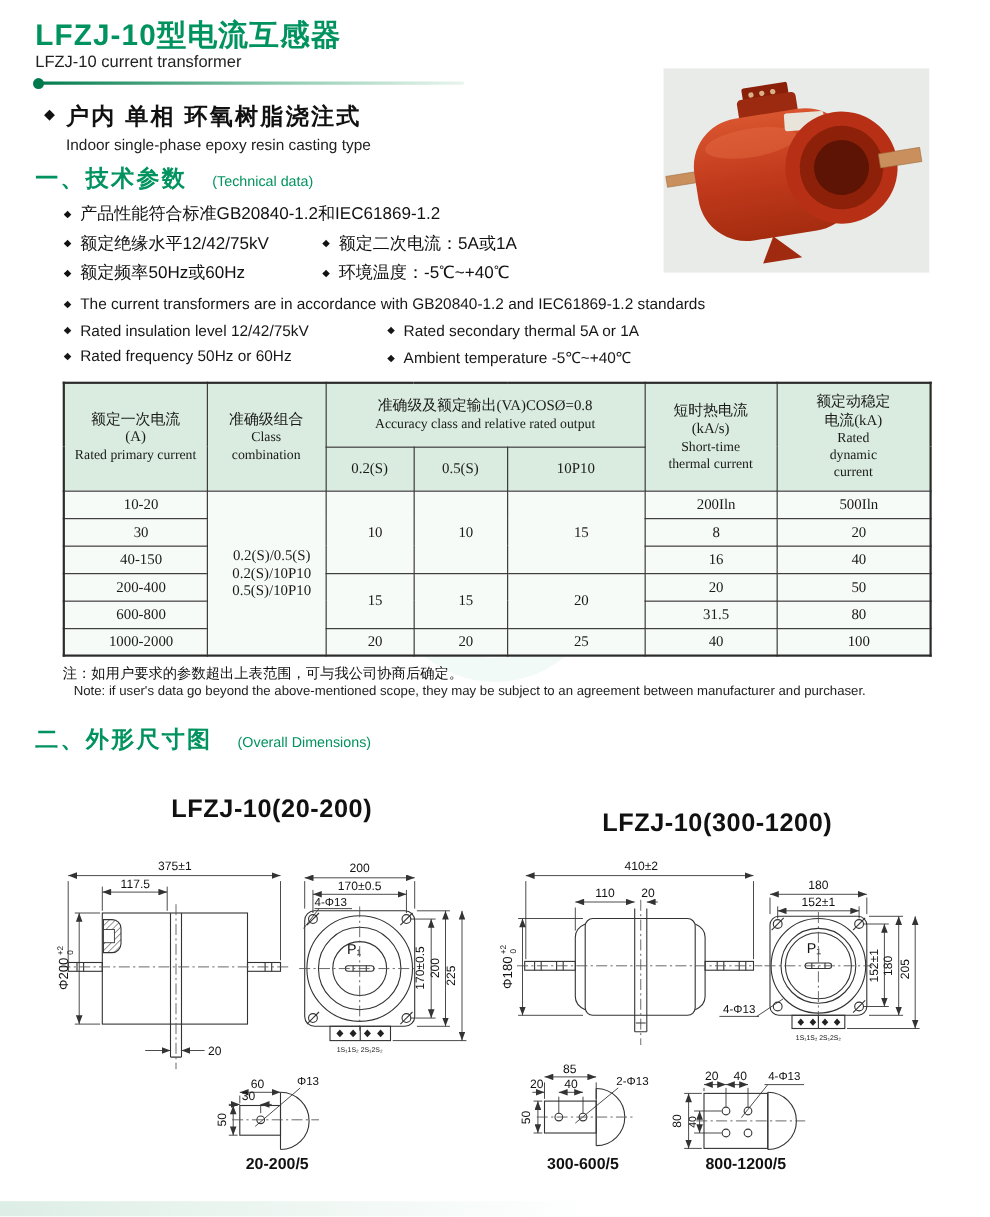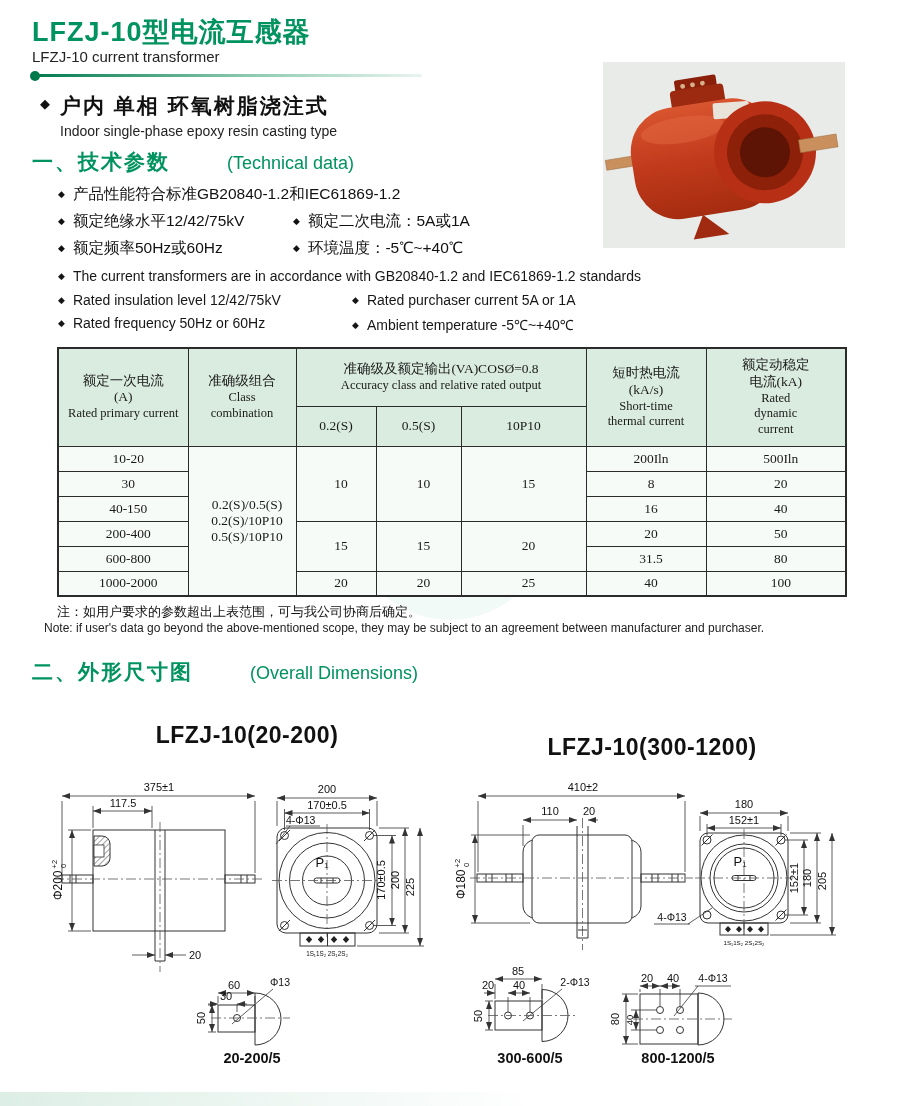--- a/index.html
+++ b/index.html
@@ -16,42 +16,42 @@
   .feature .dia { font-size:13px; margin-top:4px; color:#111; }
   .feature-cn { font-size:21px; font-weight:bold; color:#111; letter-spacing:2px; }
   .feature-en { font-size:14px; color:#222; margin-top:3px; }
 
   
   .photo { left:603px; top:62px; width:242px; height:186px; }
 
   
   .sec-head { display:flex; align-items:baseline; gap:23px; color:#00935f; }
   .sec-head .cn { font-size:21px; font-weight:bold; letter-spacing:2px; }
-  .sec-head .en { font-size:18px;margin-left:34px; }
+  .sec-head .en { font-size:13px; }
 
   
   .bullet { position:absolute; display:flex; gap:8px; align-items:baseline; white-space:nowrap; }
   .bullet .dia { font-size:9px; position:relative; top:-2px; }
   .b-cn { font-size:15.5px; color:#111; }
   .b-en { font-size:14px; color:#161616; }
 
   
   .spec-wrap { left:57px; top:347px; width:788px; }
   table { border-collapse:collapse; width:788px; table-layout:fixed; }
   th,td { border:1px solid #2b2b2b; text-align:center; vertical-align:middle; padding:1px 2px; }
   table { border:2px solid #2b2b2b; }
   thead th { background:#d9ecdf; font-weight:normal; font-size:13.5px; line-height:1.25; }
   thead .en { font-size:12.5px; }
   tbody td { background:#f7fbf8; font-size:13.5px; height:25px; font-family:"Liberation Serif",serif;padding-left:12px; }
   thead { font-family:"Liberation Serif",serif; }
   tr.hrow1 { height:58px; } tr.hrow2 { height:40px; }
   .wm { left:350px; top:420px; width:200px; height:200px; border-radius:50%; border:22px solid rgba(0,150,100,0.05); }
 
   .note-cn { left:57px; top:603px; font-size:13px; color:#111; font-weight:normal; }
-  .note-en { left:44px; top:621px; font-size:12px; color:#222; }
+  .note-en { left:67px; top:621px; font-size:12px; color:#222; }
 
   .diag-title { font-size:23px; font-weight:bold; color:#111; text-align:center; letter-spacing:0.5px; }
 
   
   svg text { fill:#111; font-family:"Liberation Sans",sans-serif; }
   .ln  { stroke:#333; stroke-width:1; fill:none; }
   .dim { stroke:#333; stroke-width:0.8; fill:none; }
   .cl  { stroke:#555; stroke-width:0.8; fill:none; stroke-dasharray:10 3 2 3; }
   .dtx { font-size:11px; }
   .lbl { font-size:14.5px; font-weight:bold; }
@@ -133,21 +133,21 @@
 <div class="bullet b-en" style="left:58px; top:268px;">
     <span class="dia">◆</span>
     <span>The current transformers are in accordance with GB20840-1.2 and IEC61869-1.2 standards</span>
   </div>
 <div class="bullet b-en" style="left:58px; top:292px;">
     <span class="dia">◆</span>
     <span>Rated  insulation level 12/42/75kV</span>
   </div>
 <div class="bullet b-en" style="left:352px; top:292px;">
     <span class="dia">◆</span>
-    <span>Rated  purchaser current 5A or 1A</span>
+    <span>Rated  secondary thermal 5A or 1A</span>
   </div>
 <div class="bullet b-en" style="left:58px; top:315px;">
     <span class="dia">◆</span>
     <span>Rated  frequency 50Hz or 60Hz</span>
   </div>
 <div class="bullet b-en" style="left:352px; top:315px;">
     <span class="dia">◆</span>
     <span>Ambient temperature  -5℃~+40℃</span>
   </div>
 

